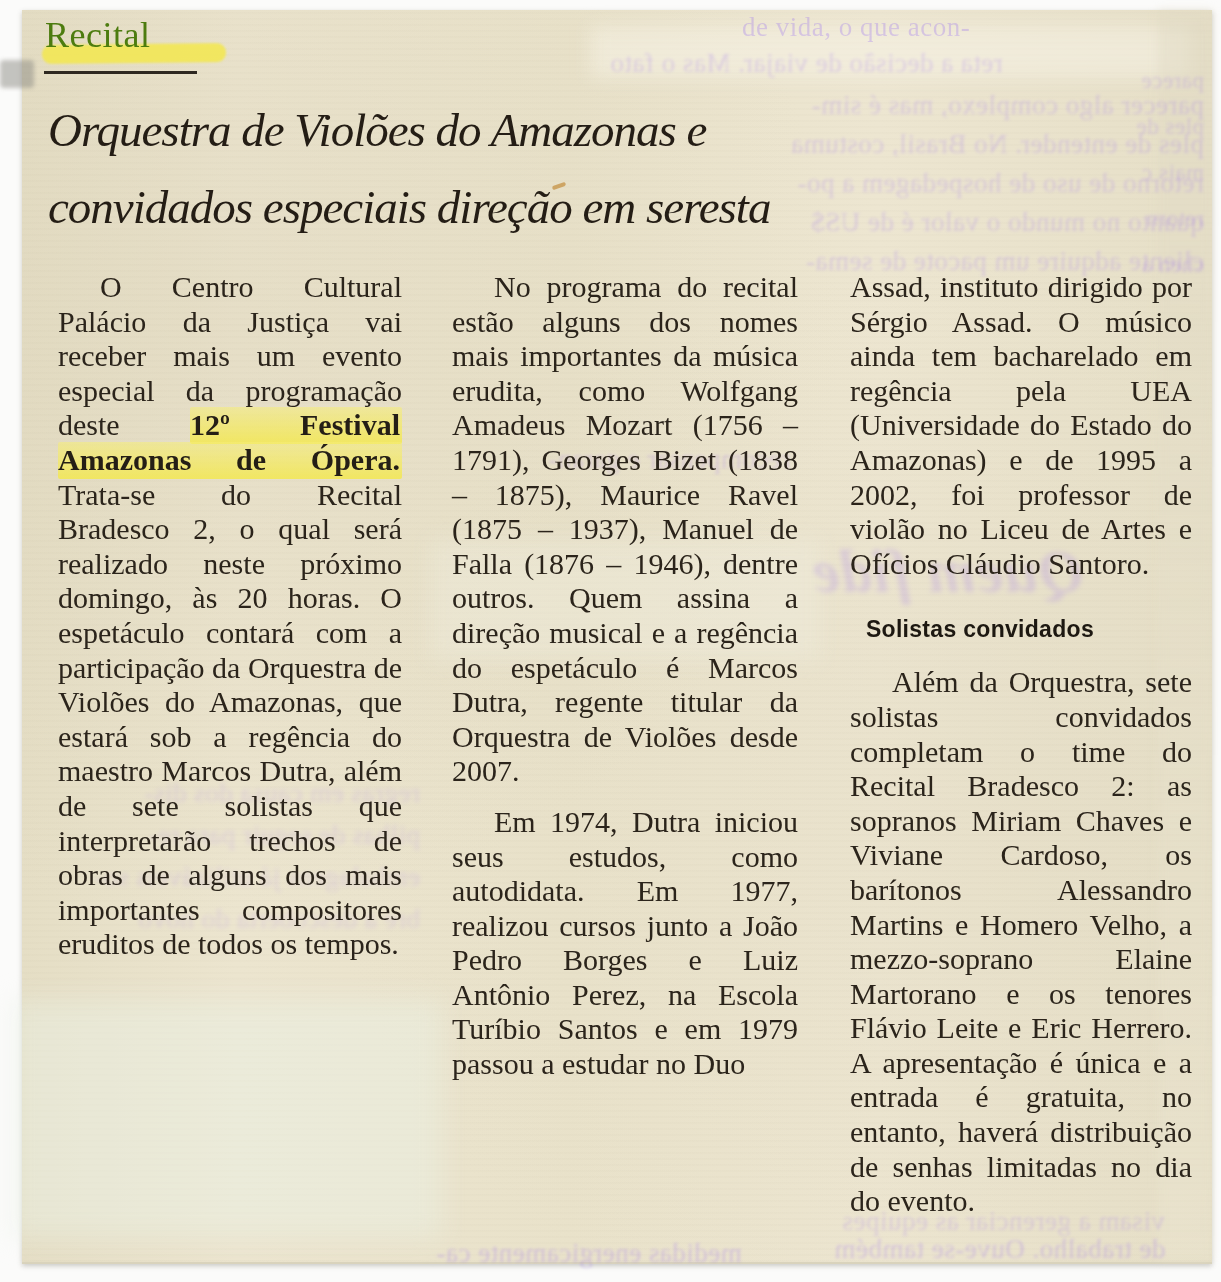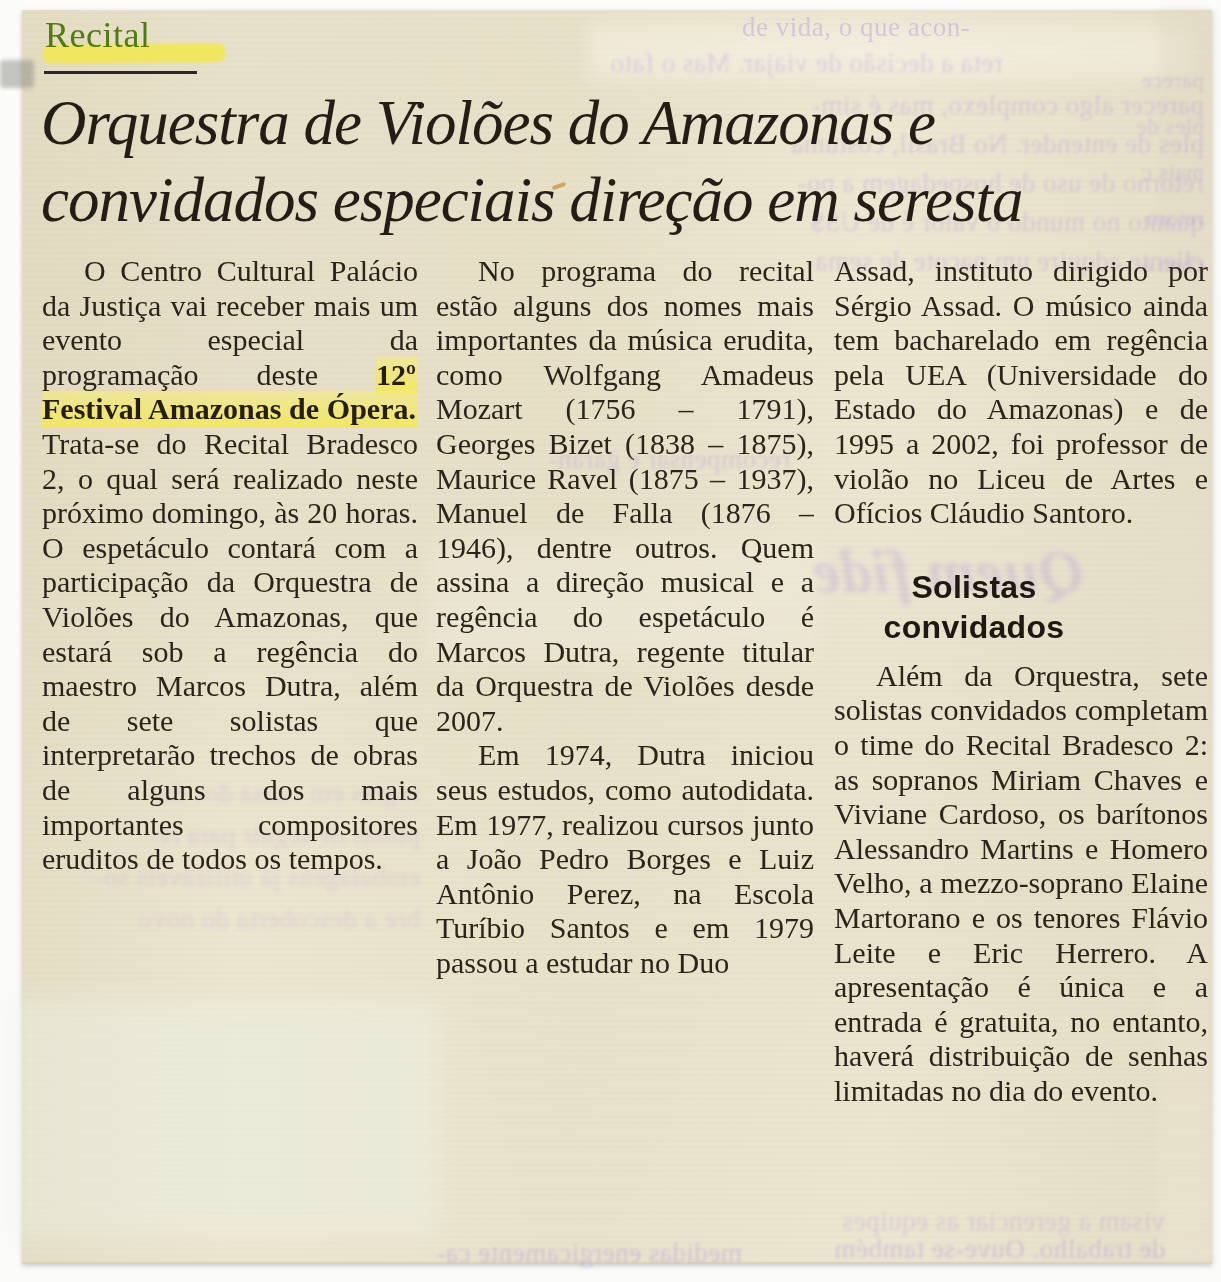--- a/index.html
+++ b/index.html
@@ -39,38 +39,38 @@
   .g6{left:30px;top:772px;line-height:42px;opacity:.15;filter:blur(2.2px);width:390px;}
   .g7{left:436px;top:1238px;opacity:.26;}
   .g8{left:842px;top:1206px;opacity:.18;}
   .g9{left:834px;top:1234px;opacity:.24;}
   
   .kicker-highlight{position:absolute;left:42px;top:44px;width:184px;height:19px;z-index:2;
         background:rgba(243,232,78,.85);filter:blur(1px);border-radius:9px;transform:rotate(-.6deg);}
   .kicker{position:absolute;left:45px;top:14px;z-index:3;font-size:36px;color:#4d7c0f;letter-spacing:.5px;}
   .kicker-rule{position:absolute;left:44px;top:71px;width:153px;height:3px;background:#2e2820;z-index:3;}
   
-  .headline{position:absolute;left:40px;top:84px;width:1170px;margin:1px;z-index:3;
+  .headline{position:absolute;left:40px;top:84px;width:1170px;margin:8px;z-index:3;
         font-family:"Liberation Serif",serif;font-style:italic;font-weight:500;
-        font-size:63px;line-height:77px;color:#241d15;letter-spacing:-1px;}
+        font-size:47px;line-height:77px;color:#241d15;letter-spacing:-1px;}
   .headline span{display:block;}
   
   .col{position:absolute;top:254px;height:1005px;overflow:hidden;z-index:3;
        font-size:30px;line-height:34.6px;text-align:justify;color:#2b241b;
        text-rendering:optimizeLegibility;hyphens:auto;-webkit-hyphens:auto;}
   .col1{left:42px;width:376px;}
   .col2{left:436px;width:378px;}
   .col3{left:834px;width:374px;}
-  .col p{margin:0;}
+  .col p{margin:16px;}
   .indent{text-indent:42px;}
   .hl{background:linear-gradient(to top,rgba(243,232,80,.85),rgba(246,238,120,.55));
       color:#241e16;font-weight:700;padding:1px 2px 3px 0;border-radius:2px;
       box-decoration-break:clone;-webkit-box-decoration-break:clone;}
-  .subhead{font-family:"Liberation Sans",sans-serif;font-weight:700;font-size:32px;line-height:40px;
-      color:#1d1811;margin:36px 0 12px 20px;width:240px;letter-spacing:.3px;text-align:center;}
+  .subhead{font-family:"Liberation Sans",sans-serif;font-weight:700;font-size:23px;line-height:40px;
+      color:#1d1811;margin:28px 0 12px 20px;width:240px;letter-spacing:.3px;text-align:right;}
 </style>
 </head>
 <body>
 
 <div class="stage">
 
   <div class="paper"></div>
 
   <div class="band band-a"></div>
   <div class="band band-b"></div>

